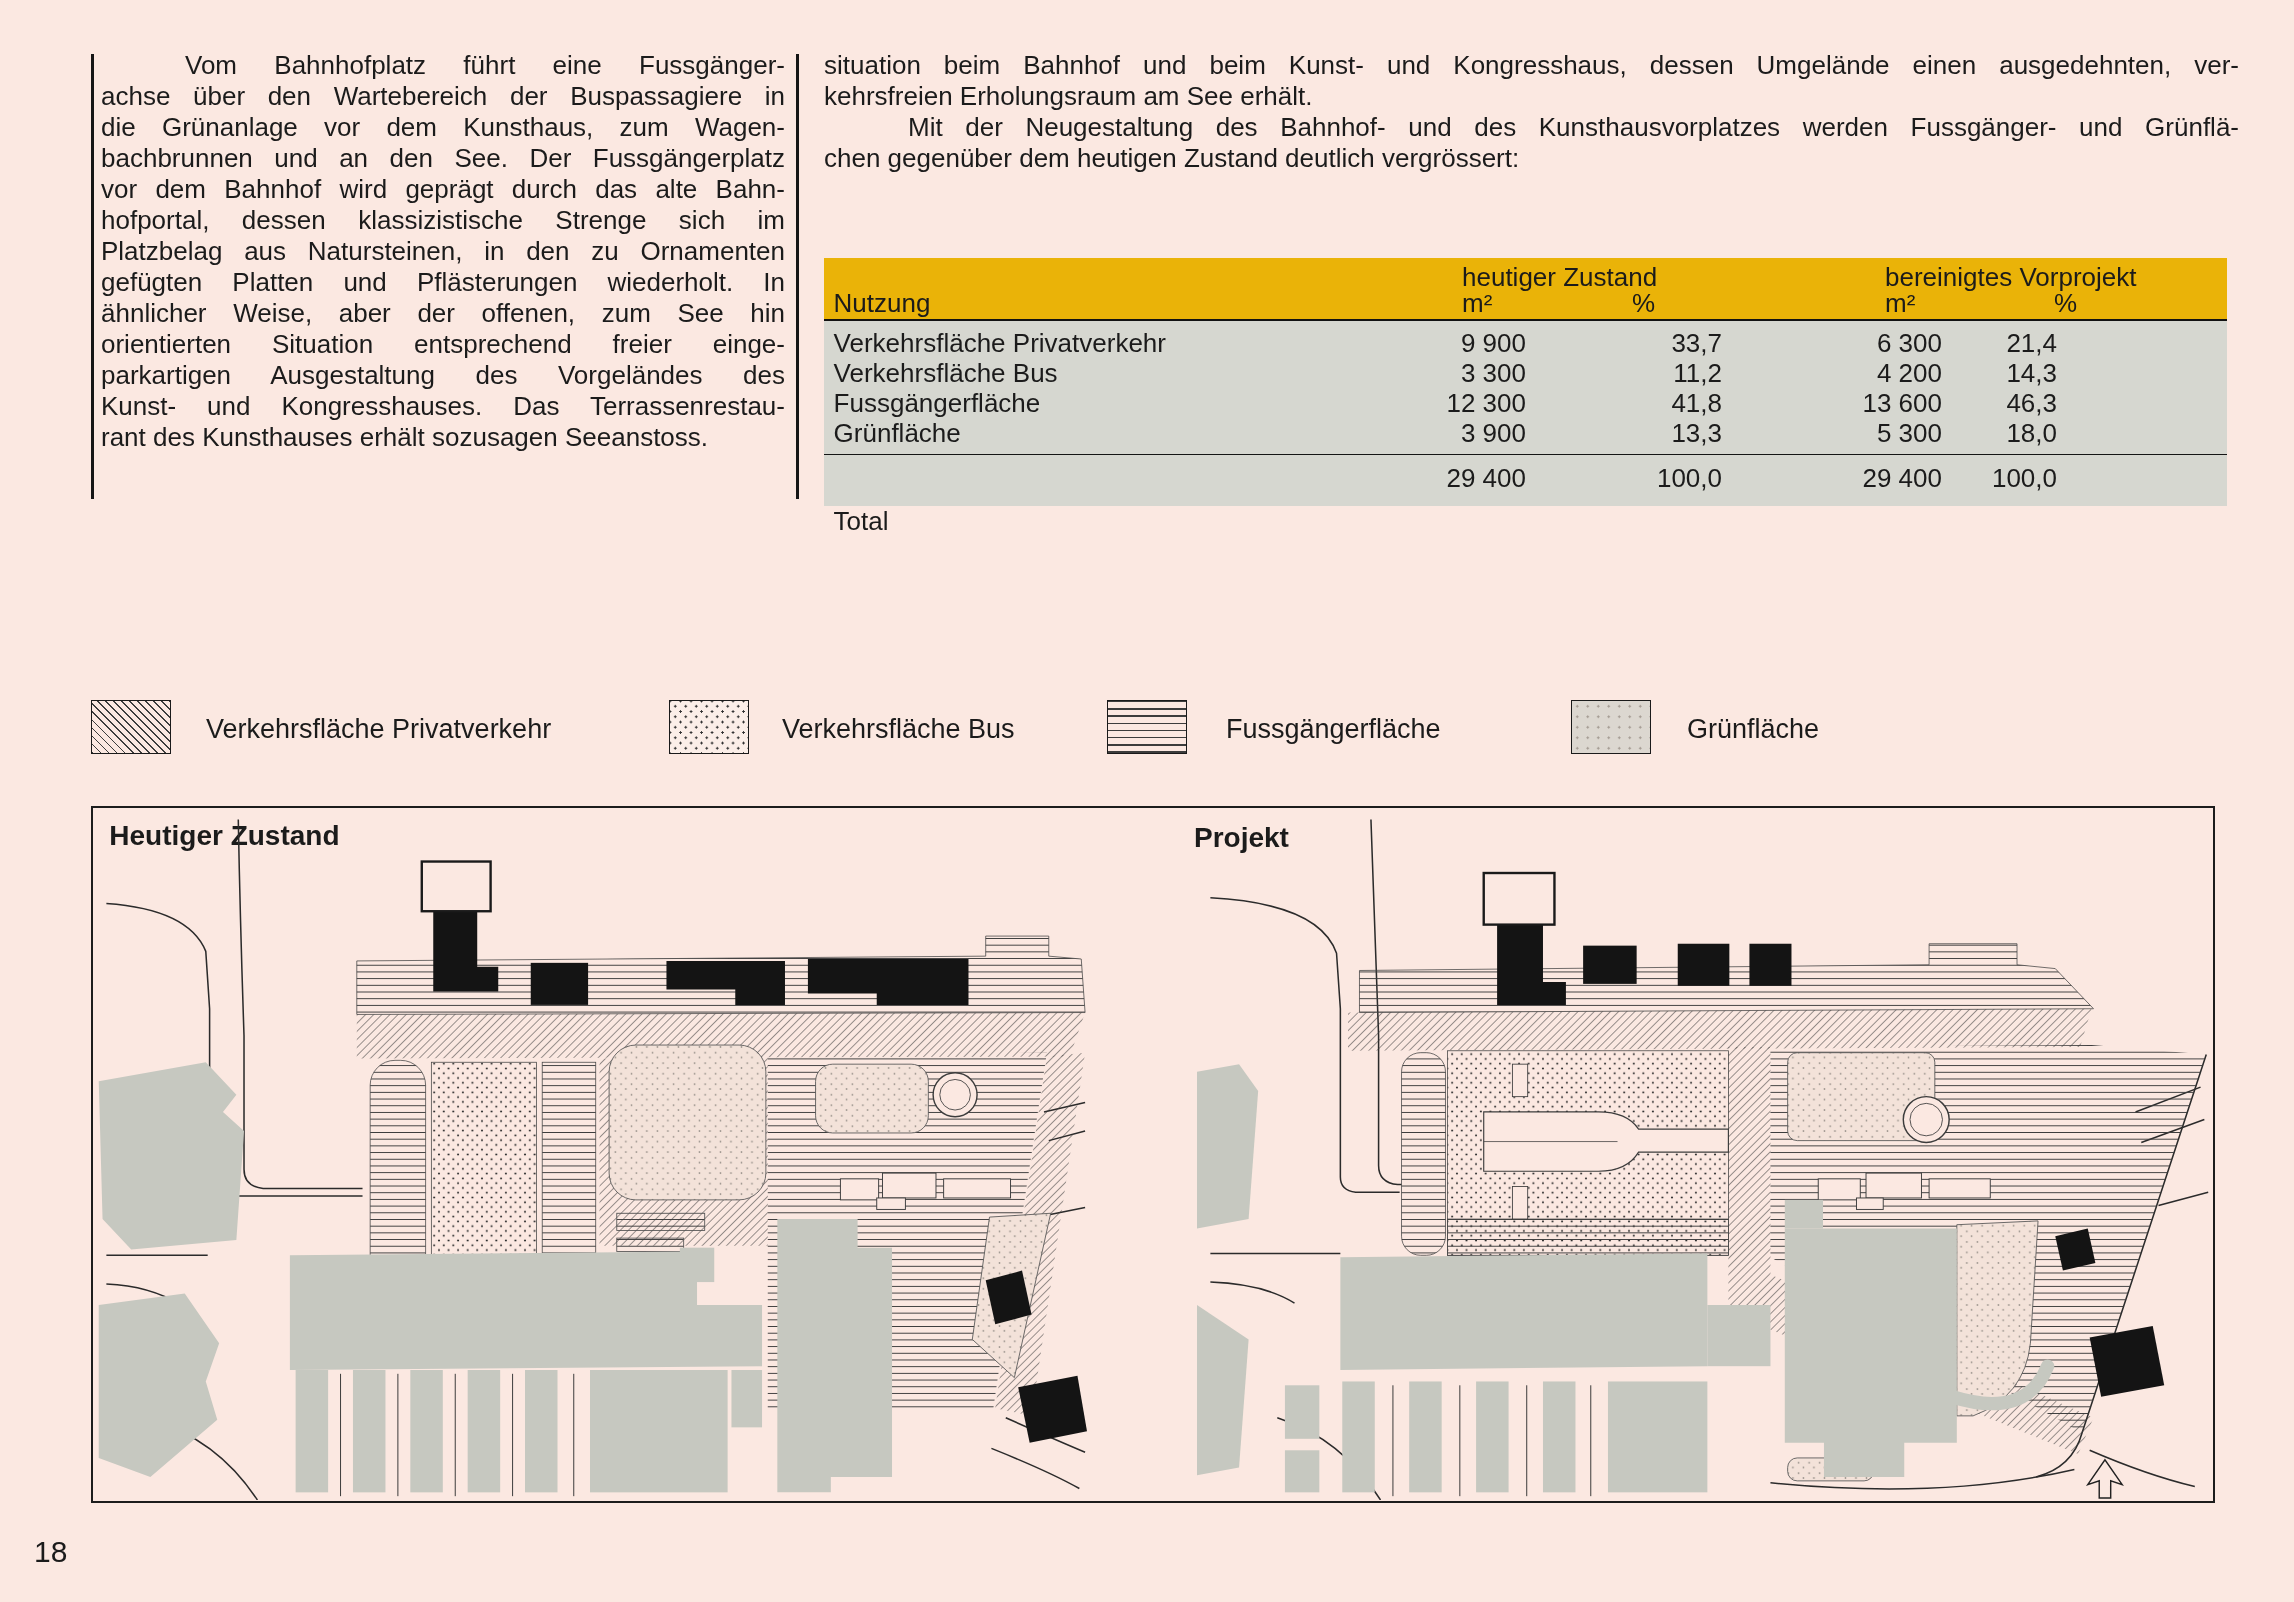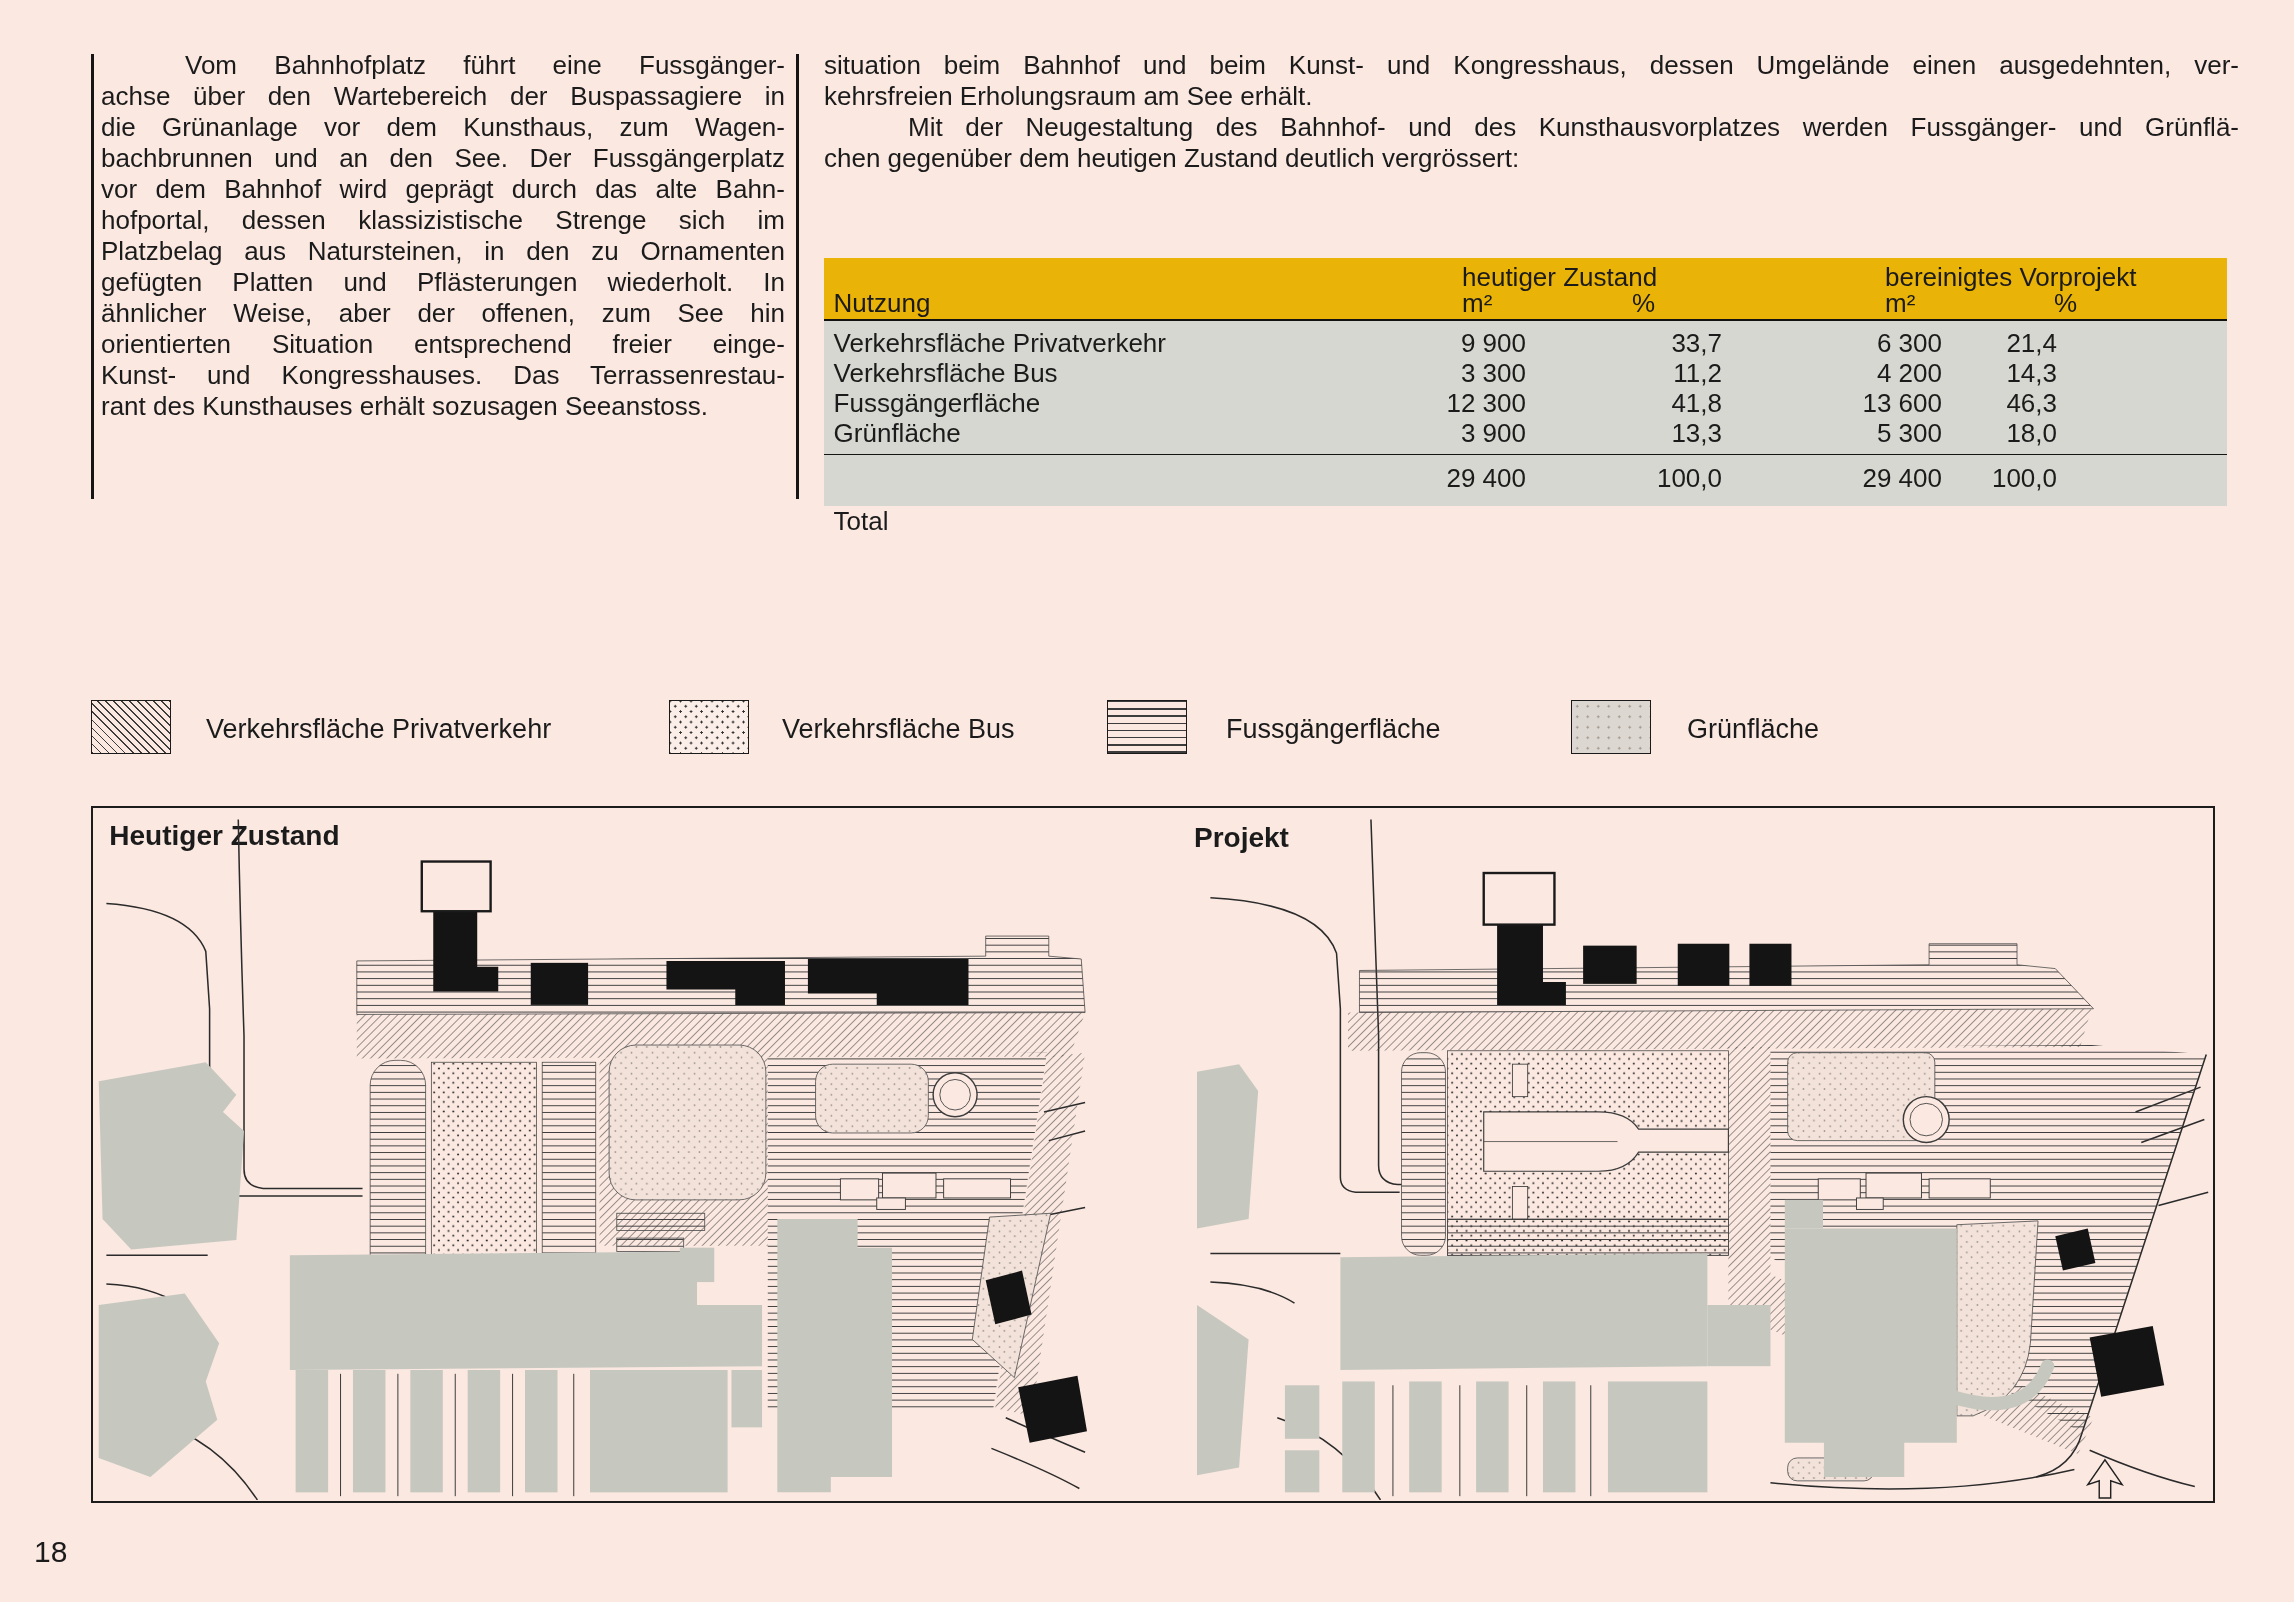--- a/index.html
+++ b/index.html
@@ -62,20 +62,21 @@
   <div class="jline indent">Vom Bahnhofplatz führt eine Fussgänger-</div>
   <div class="jline">achse über den Wartebereich der Buspassagiere in</div>
   <div class="jline">die Grünanlage vor dem Kunsthaus, zum Wagen-</div>
   <div class="jline">bachbrunnen und an den See. Der Fussgängerplatz</div>
   <div class="jline">vor dem Bahnhof wird geprägt durch das alte Bahn-</div>
   <div class="jline">hofportal, dessen klassizistische Strenge sich im</div>
   <div class="jline">Platzbelag aus Natursteinen, in den zu Ornamenten</div>
   <div class="jline">gefügten Platten und Pflästerungen wiederholt. In</div>
   <div class="jline">ähnlicher Weise, aber der offenen, zum See hin</div>
   <div class="jline">orientierten Situation entsprechend freier einge-</div>
+  <div class="jline">parkartigen Ausgestaltung des Vorgeländes des</div>
   <div class="jline">Kunst- und Kongresshauses. Das Terrassenrestau-</div>
   <div class="jline jlast">rant des Kunsthauses erhält sozusagen Seeanstoss.</div>
 </div>
 
 <div class="col" style="left:824px;top:50px;width:1415px;">
   <div class="jline">situation beim Bahnhof und beim Kunst- und Kongresshaus, dessen Umgelände einen ausgedehnten, ver-</div>
   <div class="jline jlast">kehrsfreien Erholungsraum am See erhält.</div>
   <div class="jline indent">Mit der Neugestaltung des Bahnhof- und des Kunsthausvorplatzes werden Fussgänger- und Grünflä-</div>
   <div class="jline jlast">chen gegenüber dem heutigen Zustand deutlich vergrössert:</div>
 </div>

